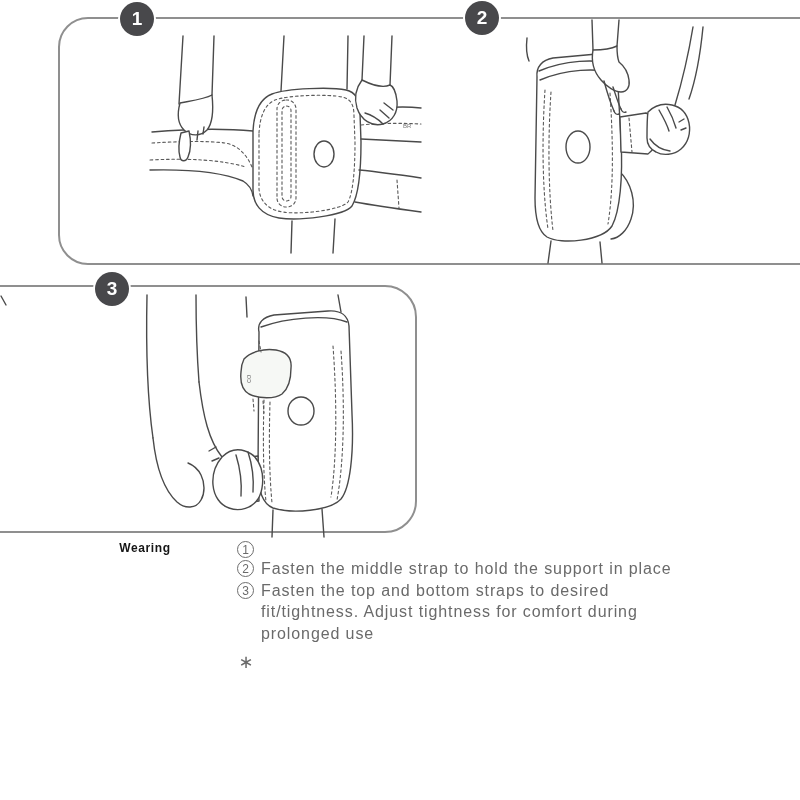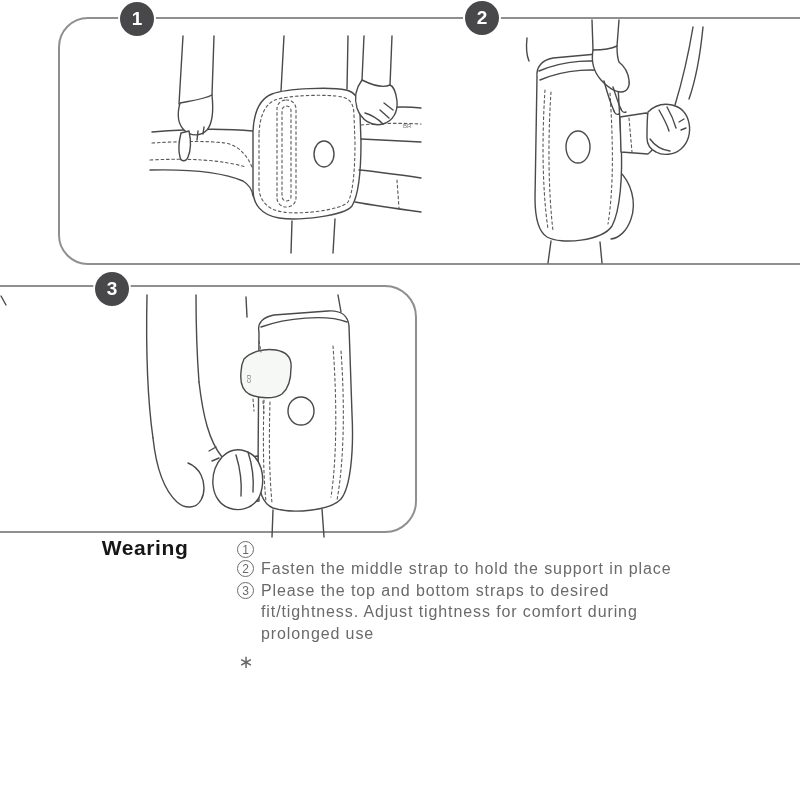--- a/index.html
+++ b/index.html
@@ -33,21 +33,21 @@
   #art-3{left:130px;top:290px;}
   #edge-tick{left:0px;top:294px;}
   .sline{fill:none;stroke:#4a4a4a;stroke-width:1.4;stroke-linecap:round;stroke-linejoin:round;}
   .sfill{fill:#ffffff;stroke:#4a4a4a;stroke-width:1.4;stroke-linecap:round;stroke-linejoin:round;}
   .dline{fill:none;stroke:#5a5a5a;stroke-width:1.1;stroke-dasharray:2.6 2.8;stroke-linecap:round;}
   .patch{fill:#f6f8f5;stroke:#4a4a4a;stroke-width:1.4;}
   .tinytext{font-family:"Liberation Sans",sans-serif;fill:#777777;}
   #heading-block{
     position:absolute;left:70px;top:537px;width:150px;
     text-align:center;color:#161616;font-weight:bold;
-    font-size:21px;line-height:22px;letter-spacing:0.6px;
+    font-size:12px;line-height:22px;letter-spacing:0.6px;
   }
   #steps-block{
     position:absolute;left:237px;top:539px;width:500px;
     color:#6a6a6a;font-size:16px;line-height:21.6px;letter-spacing:0.9px;
   }
   .step{display:flex;align-items:flex-start;}
   .step-marker{
     flex:0 0 auto;width:17px;height:17px;margin:2px 7px 0 0;
     border:1.4px solid #6e6e6e;border-radius:50%;
     font-size:12px;line-height:17px;text-align:center;letter-spacing:0;
@@ -195,20 +195,20 @@
 <div id="steps-block">
   <div class="step">
     <span class="step-marker">1</span>
   </div>
   <div class="step">
     <span class="step-marker">2</span>
     <span class="step-text">Fasten the middle strap to hold the support in place</span>
   </div>
   <div class="step">
     <span class="step-marker">3</span>
-    <span class="step-text">Please the top and bottom straps to desired
+    <span class="step-text">Fasten the top and bottom straps to desired
 fit/tightness. Adjust tightness for comfort during
 prolonged use</span>
   </div>
   <div class="step note">
     <span class="note-marker">∗</span>
   </div>
 </div>
 
 </body></html>

